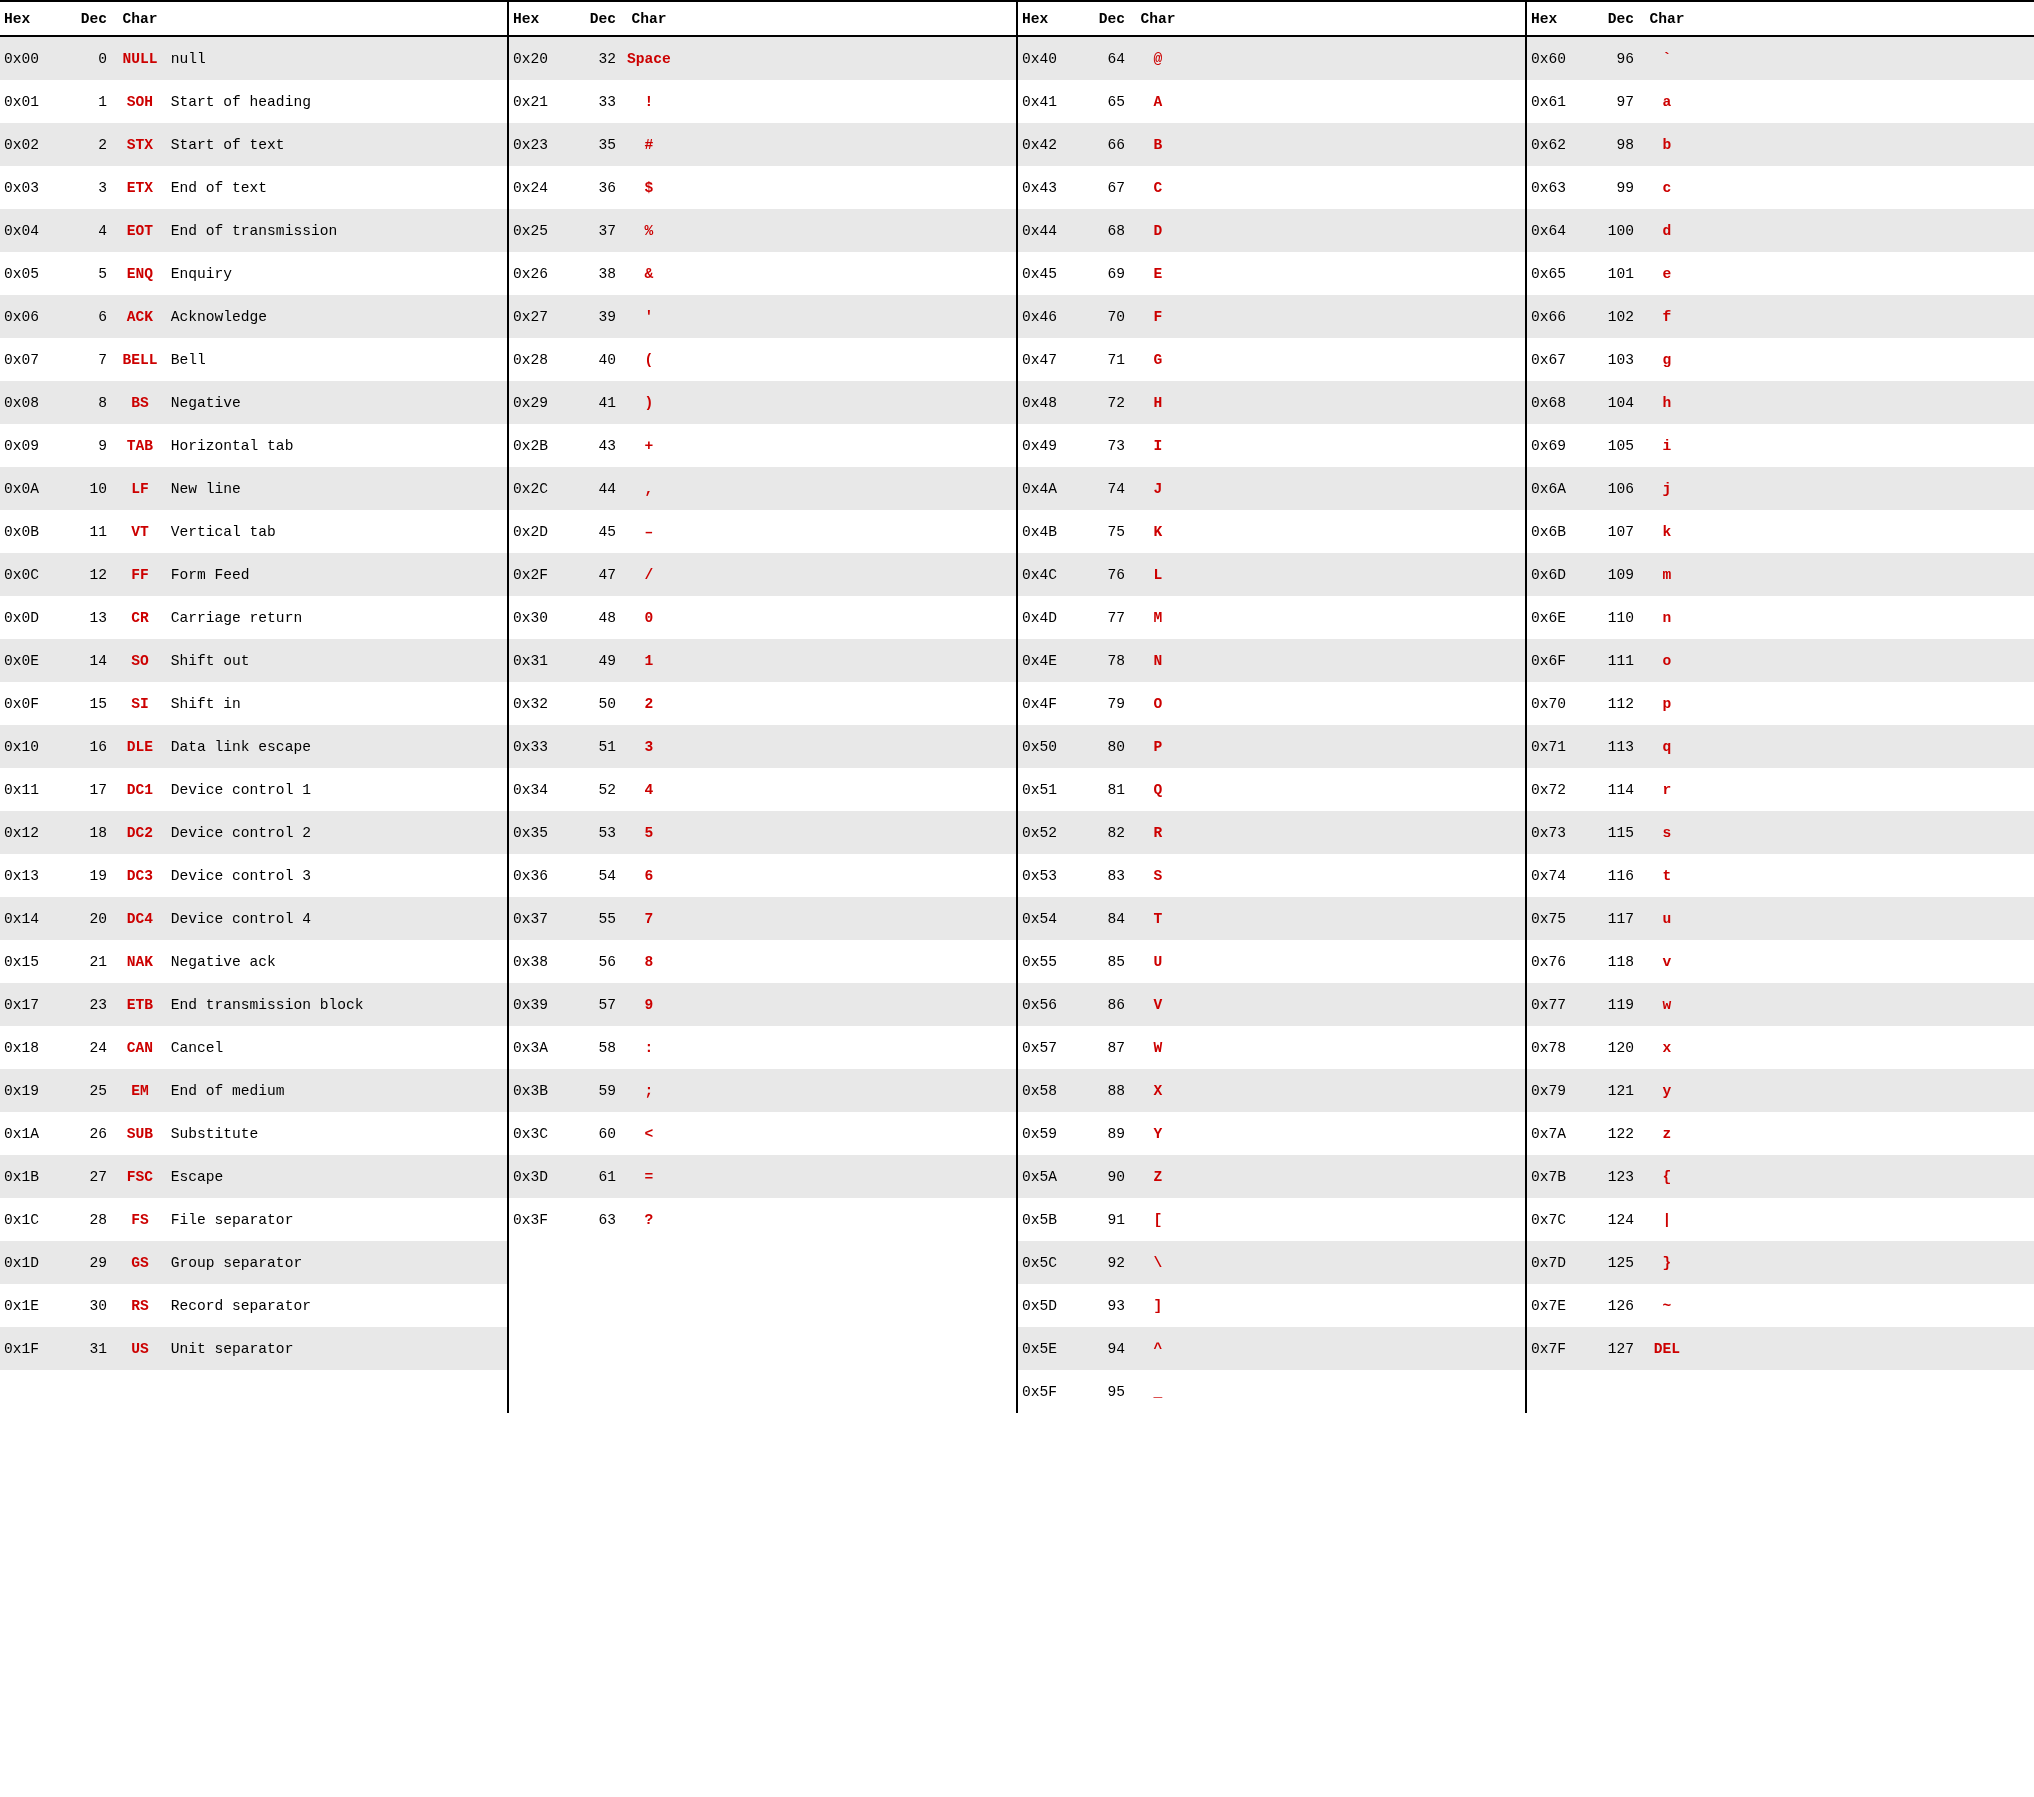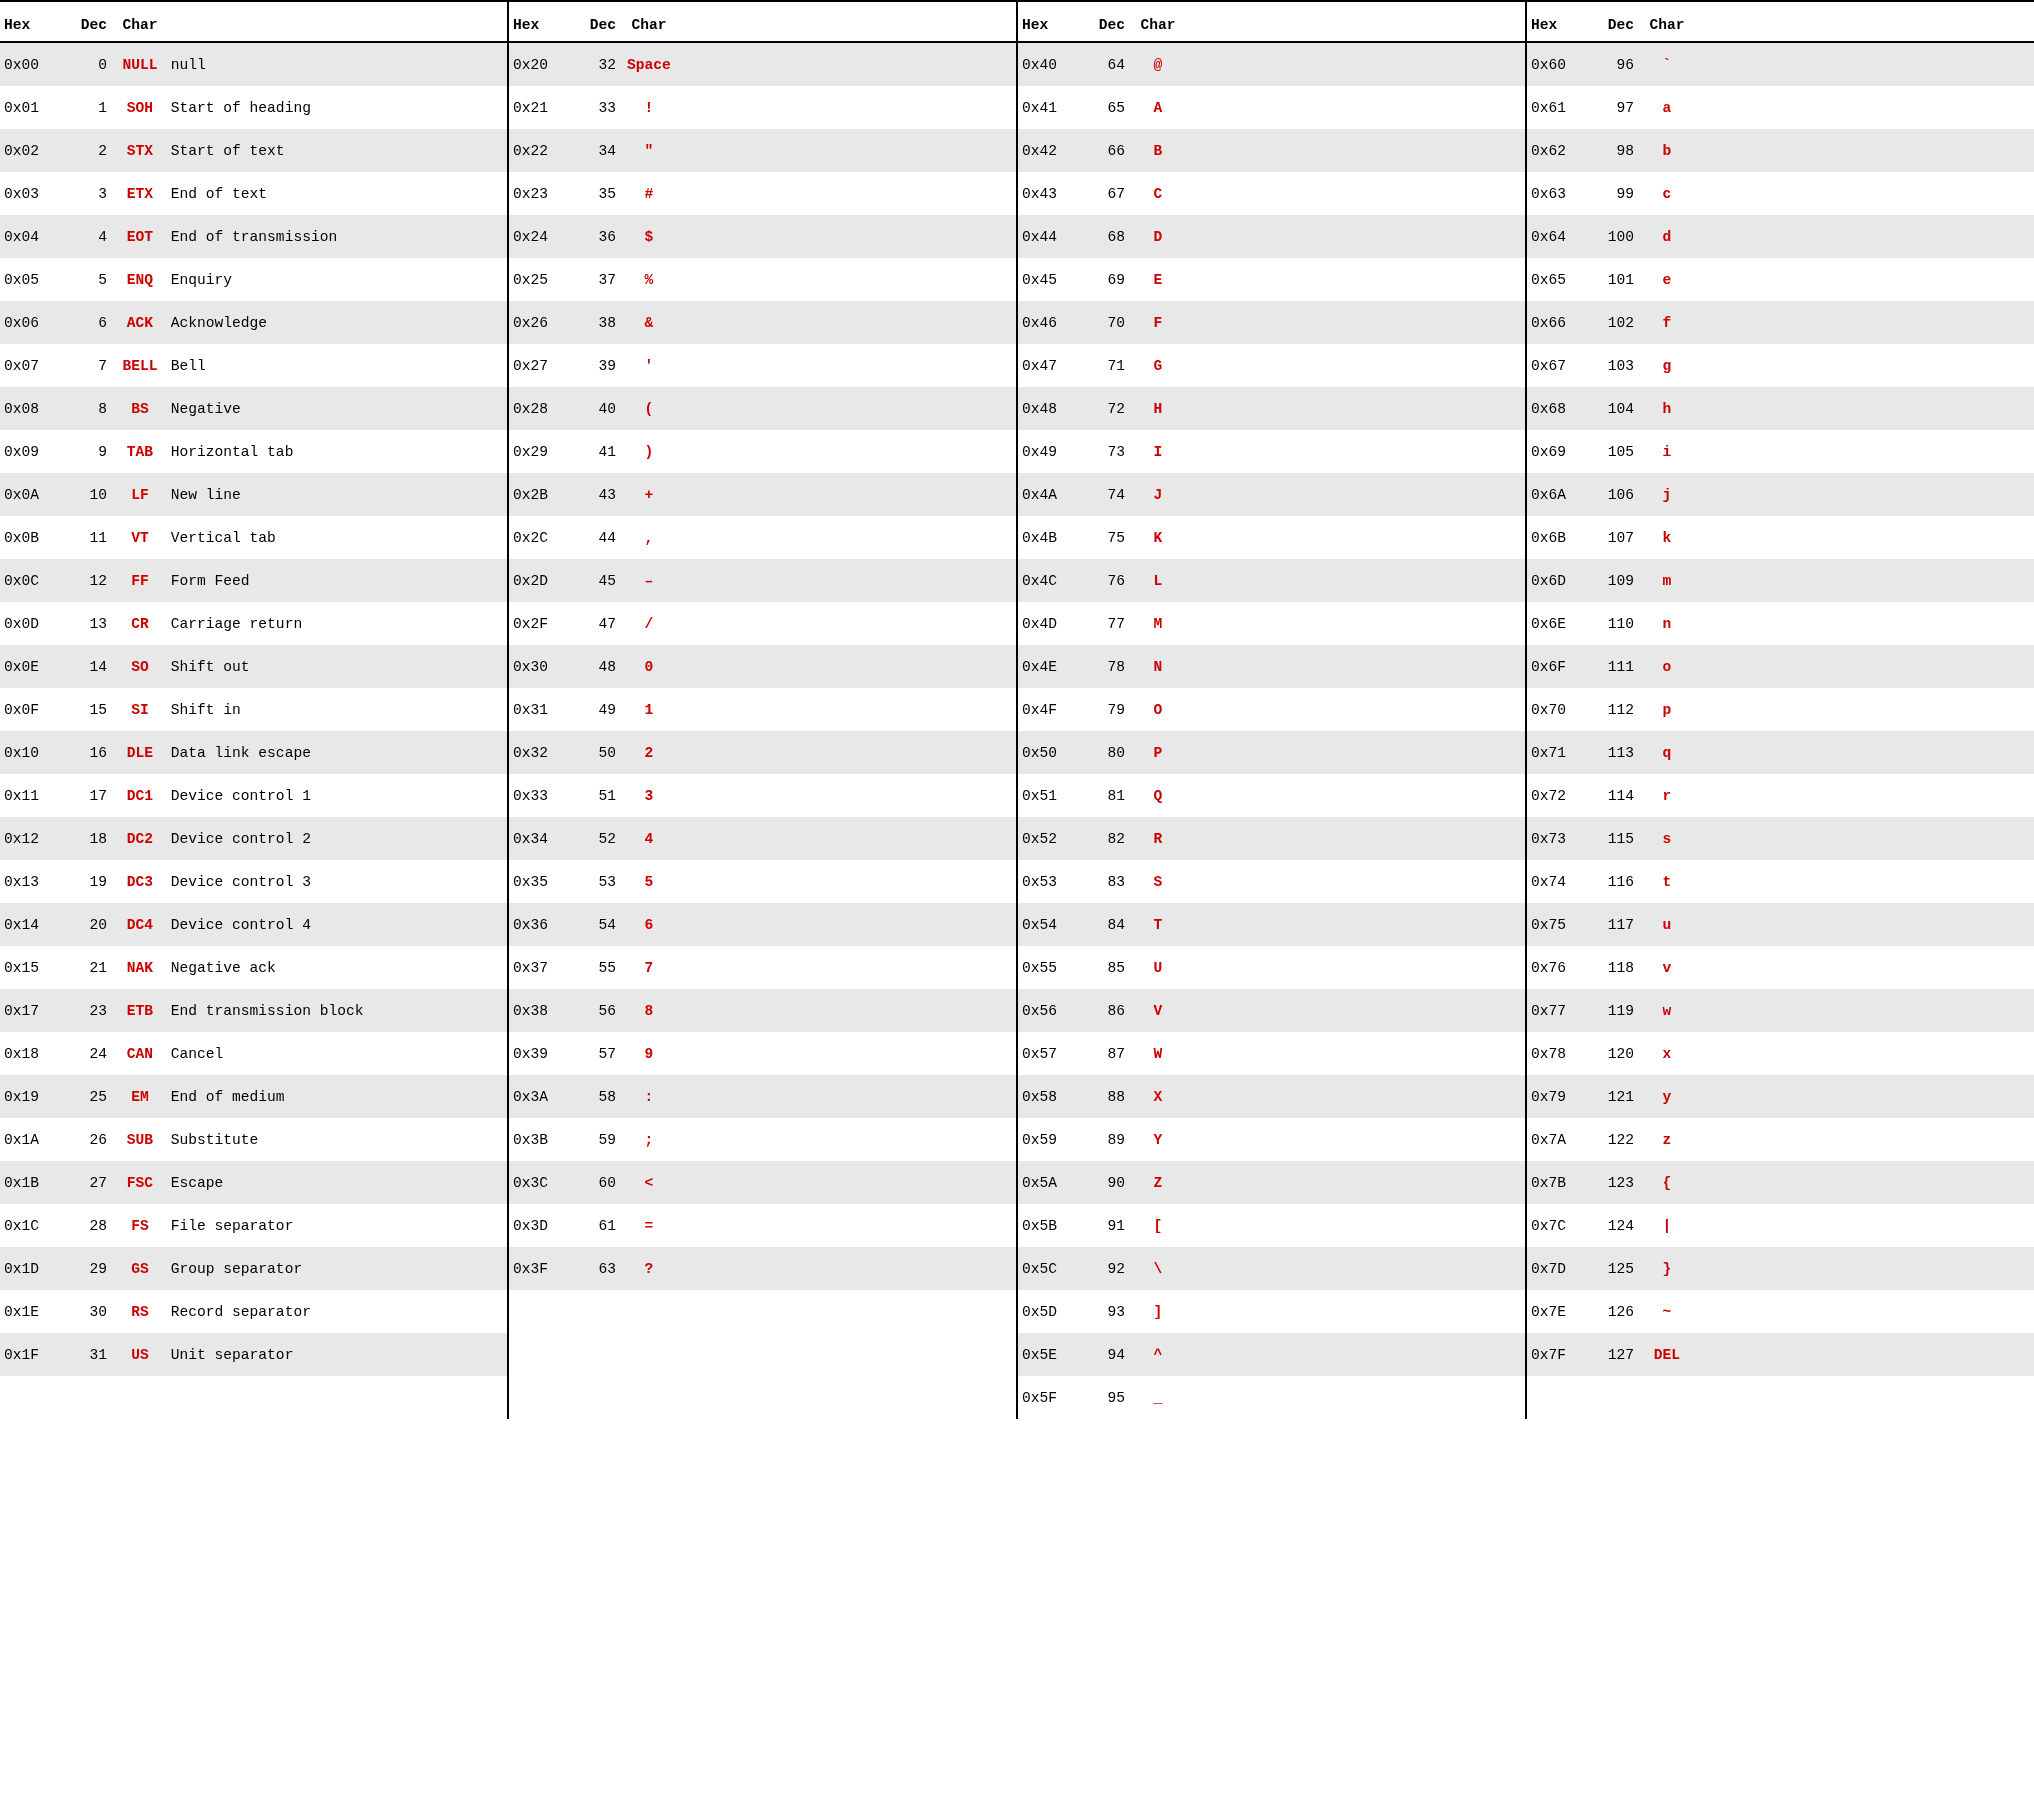--- a/index.html
+++ b/index.html
@@ -31,21 +31,20 @@
       background: #e8e8e8;
     }
     .row:nth-child(odd) {
       background: #fff;
     }
     .header-row {
       background: #fff !important;
       border-bottom: 2px solid #000;
       font-weight: bold;
       min-height: 35px;
-      margin-top: 6px;
     }
     .cell-hex {
       width: 68px;
       text-align: left;
     }
     .cell-dec {
       width: 41px;
       text-align: right;
       padding-right: 5.9px;
     }
@@ -273,25 +272,20 @@
         <span class="cell-hex">0x20</span>
         <span class="cell-dec">32</span>
         <span class="cell-char">Space</span>
       </div>
       <div class="row">
         <span class="cell-hex">0x21</span>
         <span class="cell-dec">33</span>
         <span class="cell-char">!</span>
       </div>
       <div class="row">
-        <span class="cell-hex">0x22</span>
-        <span class="cell-dec">34</span>
-        <span class="cell-char">"</span>
-      </div>
-      <div class="row">
         <span class="cell-hex">0x23</span>
         <span class="cell-dec">35</span>
         <span class="cell-char">#</span>
       </div>
       <div class="row">
         <span class="cell-hex">0x24</span>
         <span class="cell-dec">36</span>
         <span class="cell-char">$</span>
       </div>
       <div class="row">

